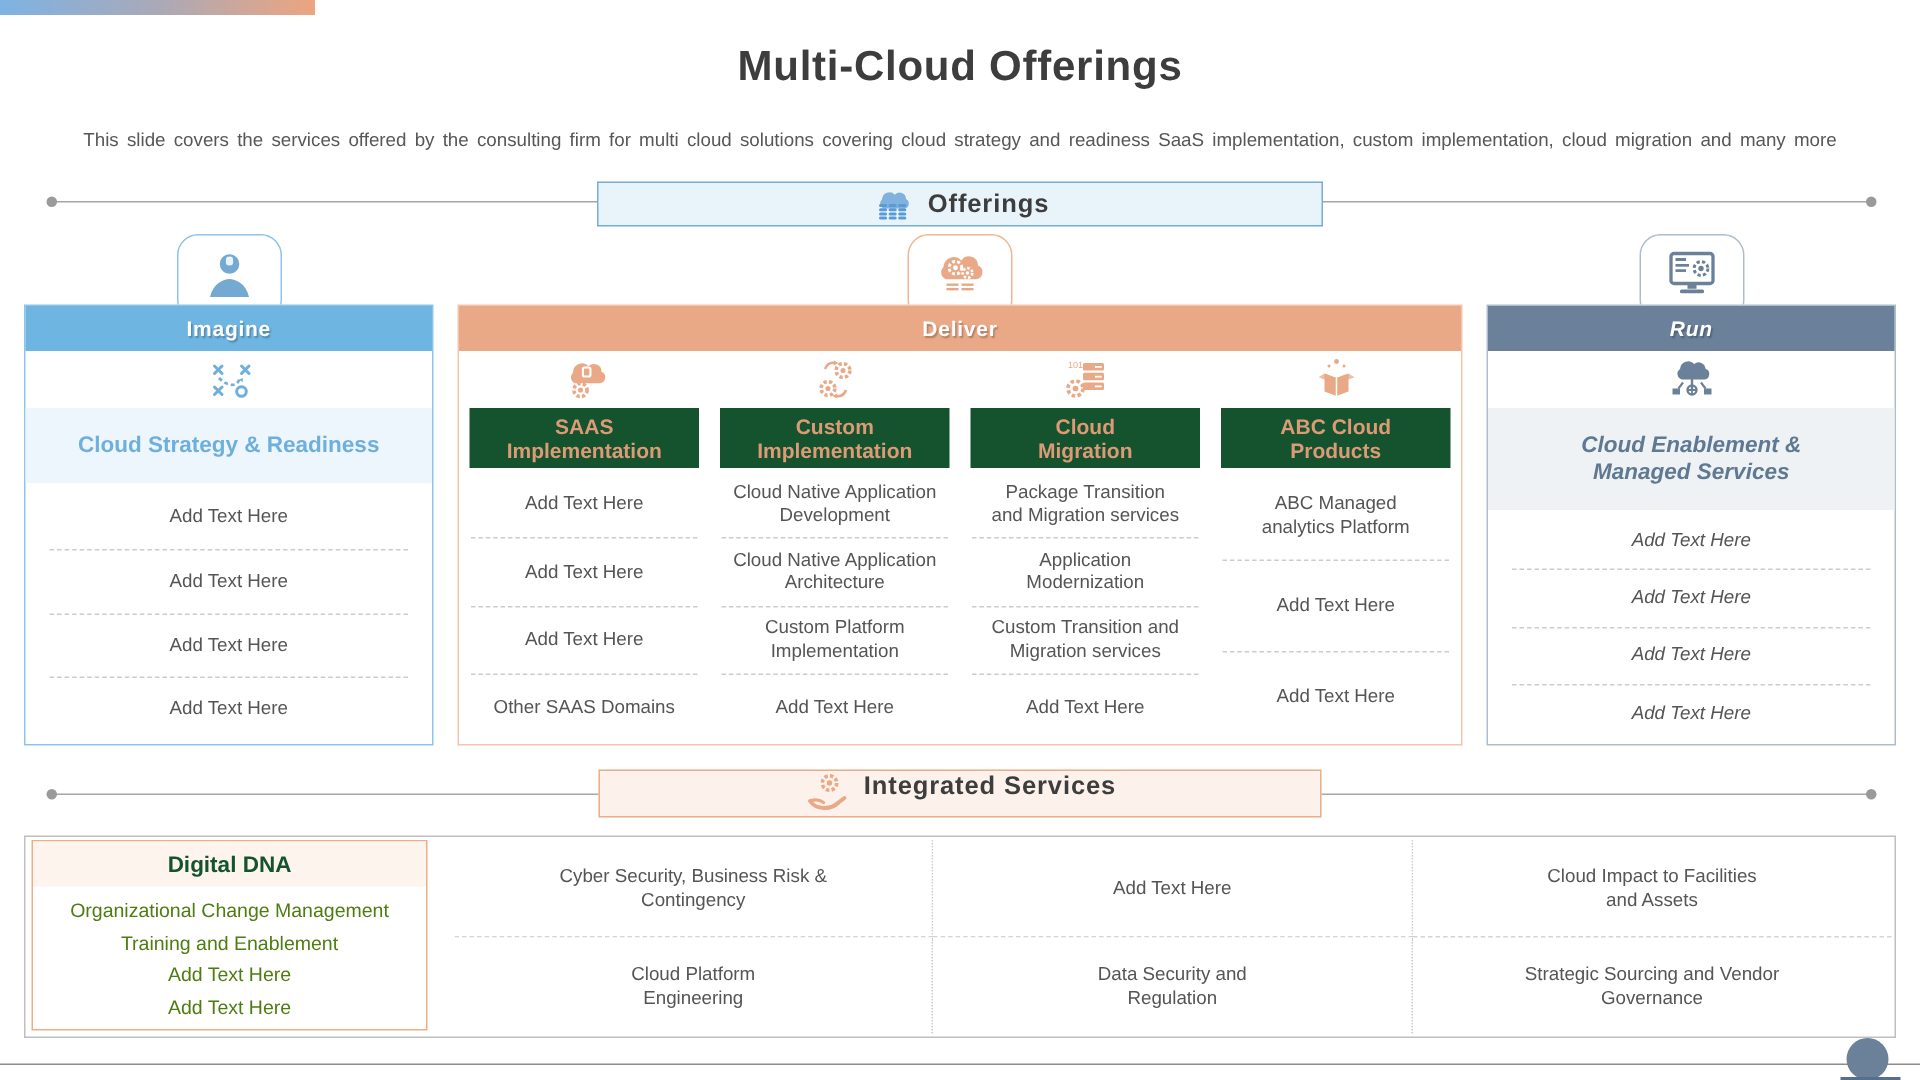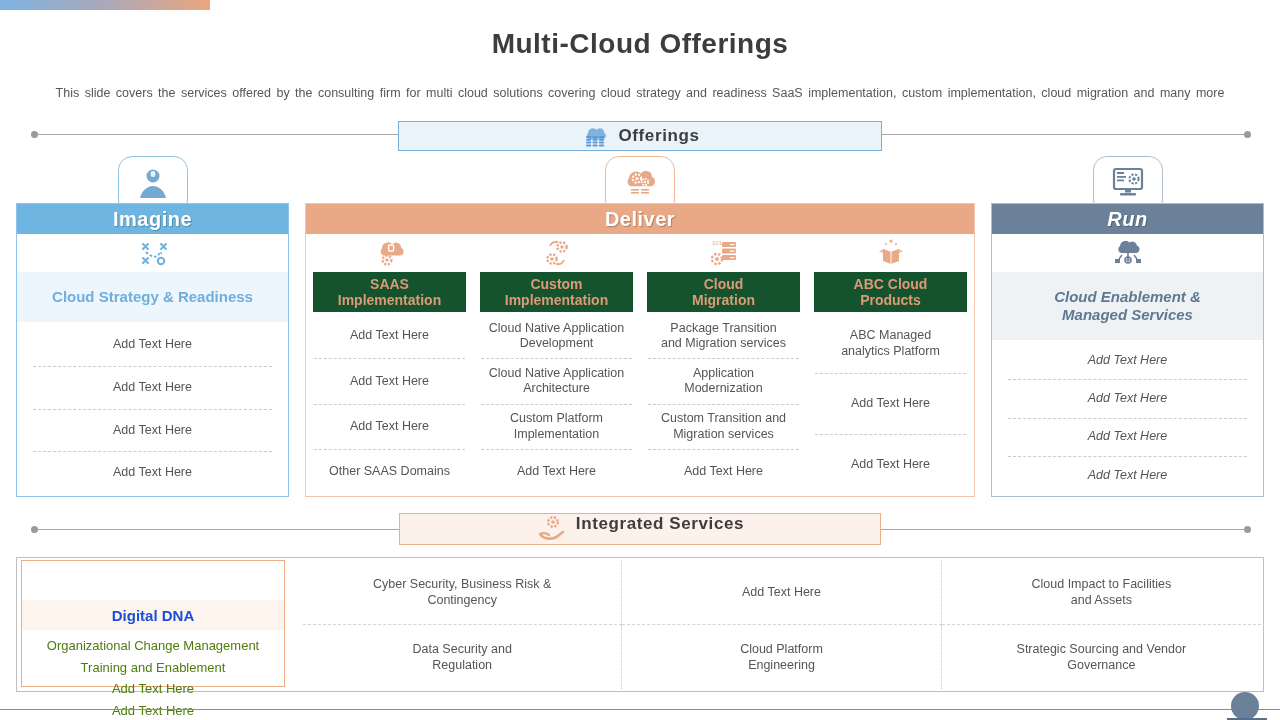--- a/index.html
+++ b/index.html
@@ -34,21 +34,21 @@
   .chip.deliver { left:605px; border:1.5px solid #eeb694; }
   .chip.run { left:1093px; border:1.5px solid #aebdcb; }
 
   
   .col { position:absolute; top:203px; height:294px; background:#fff; z-index:2; display:flex; flex-direction:column; }
   .col-imagine { left:16px;  width:273px; border:1px solid #8fc3e9; }
   .col-deliver { left:305px; width:670px; border:1px solid #f2c6ac; }
   .col-run     { left:991px; width:273px; border:1px solid #aebdcb;font-style:italic; }
 
   .col-header { height:30px; flex:none; display:flex; align-items:center; justify-content:center;
-    color:#fff; font-size:20px; font-weight:bold; letter-spacing:.5px; text-shadow:1px 1px 1px rgba(0,0,0,.25); }
+    color:#fff; font-size:14px; font-weight:bold; letter-spacing:.5px; text-shadow:1px 1px 1px rgba(0,0,0,.25); }
   .col-imagine .col-header { background:#6fb5e1; }
   .col-deliver .col-header { background:#e9a987; }
   .col-run .col-header     { background:#6b8099; }
 
   .icon-row { height:38px; flex:none; display:flex; align-items:center; justify-content:center; }
 
   .service-title { flex:none; min-height:42px; display:flex; align-items:center; justify-content:center;
     text-align:center; font-weight:bold; font-size:15px; white-space:pre-line; line-height:1.2; padding:16px 8px; }
   .col-imagine .service-title { background:#edf6fc; color:#6fafdc; }
   .col-run .service-title     { background:#eff2f5; color:#5e7991; }
@@ -64,21 +64,21 @@
   .subheader { flex:none; height:40px; margin:0 7px; background:#14532d; color:#dd9a77;
     font-weight:bold; font-size:14px; display:flex; align-items:center; justify-content:center;
     text-align:center; white-space:pre-line; line-height:1.15; }
   .subcol .rows .row { margin:0 8px; }
 
   
   .bottom-grid { position:absolute; left:16px; top:557px; width:1248px; height:135px;
     border:1px solid #bfbfbf; background:#fff; }
   .dna-box { position:absolute; left:4px; top:2px; width:264px; height:127px; border:1px solid #ecad87; background:#fff; }
   .dna-header { height:30px; background:#fdf4ee; display:flex; align-items:center; justify-content:center;
-    font-size:15px; font-weight:bold; color:#1d4ed8;margin-top:39px; }
+    font-size:15px; font-weight:bold; color:#14532d; }
   .dna-items { padding-top:5px; text-align:center; font-size:13px; color:#4d7c0f; }
   .dna-items div { line-height:21.5px; }
 
   .services { position:absolute; left:286px; top:2px; right:2px; bottom:2px;
     display:grid; grid-template-columns:1fr 1fr 1fr; grid-template-rows:1fr 1fr; }
   .svc-cell { display:flex; align-items:center; justify-content:center; text-align:center;
     font-size:12.5px; color:#555; white-space:pre-line; line-height:1.3; }
   .svc-cell.bdr { border-right:1px dotted #c9c9c9; }
   .svc-cell.bdb { border-bottom:1px dashed #d4d4d4; }
 
@@ -342,24 +342,24 @@
         <div>Add Text Here</div>
         <div>Add Text Here</div>
       </div>
     </div>
     <div class="services">
       <div class="svc-cell bdr bdb">Cyber Security, Business Risk &amp;
 Contingency</div>
       <div class="svc-cell bdr bdb">Add Text Here</div>
       <div class="svc-cell bdb">Cloud Impact to Facilities
 and Assets</div>
+      <div class="svc-cell bdr">Cloud Platform
+Engineering</div>
       <div class="svc-cell bdr">Data Security and
 Regulation</div>
-      <div class="svc-cell bdr">Cloud Platform
-Engineering</div>
       <div class="svc-cell">Strategic Sourcing and Vendor
 Governance</div>
     </div>
   </div>
 
   <div class="footer-line"></div>
   <div class="footer-circle"></div>
   <div class="footer-tick"></div>
 
 </div>

